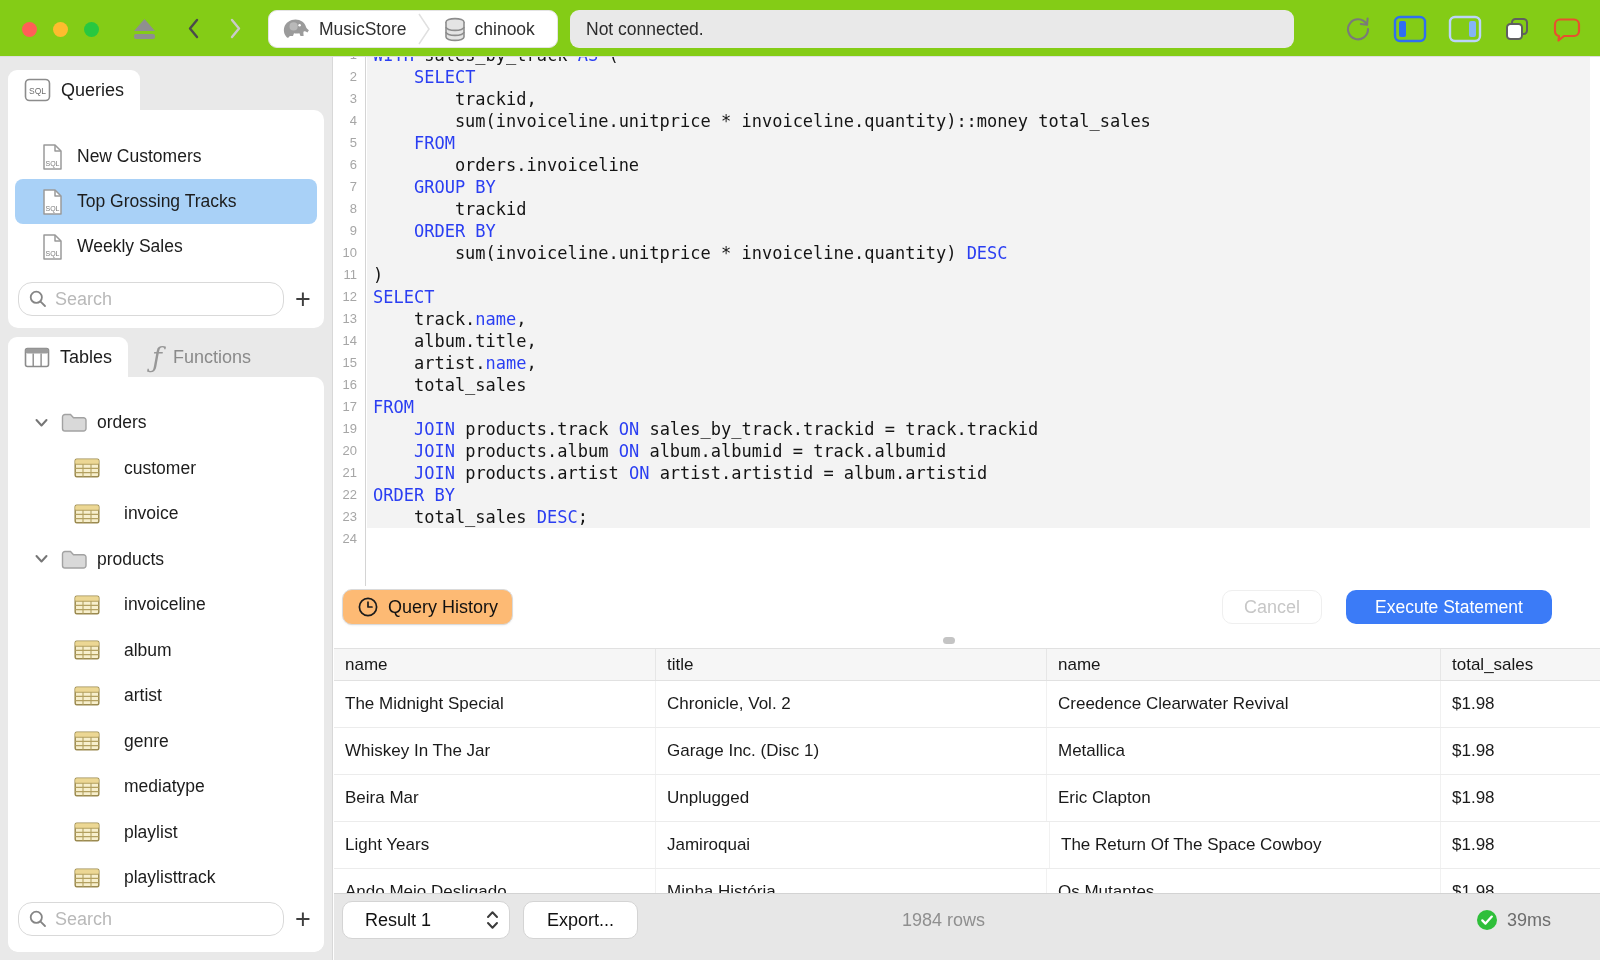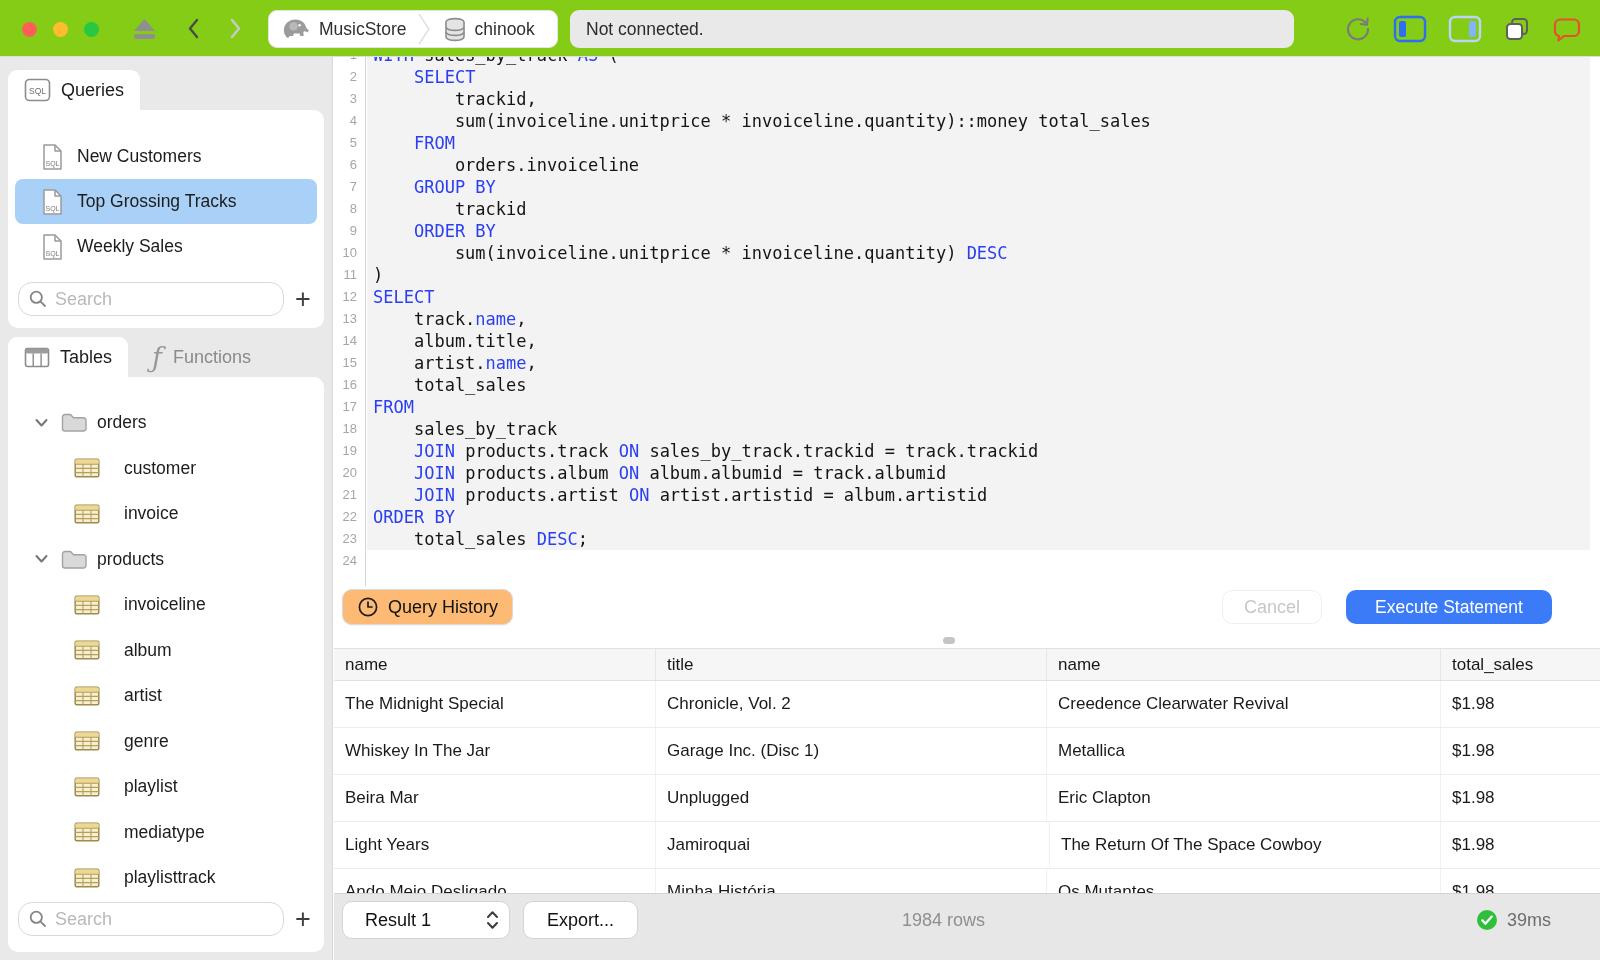--- a/index.html
+++ b/index.html
@@ -325,29 +325,29 @@
       <path d="M1.2 6.2 H24.8 M1.2 10.4 H24.8 M1.2 14.6 H24.8 M9 6.2 V18.8 M17 6.2 V18.8" stroke="#b3a060" stroke-width="1.1"></path>
     </svg>
     <span class="lab">genre</span>
   </div>
         <div class="tree-row tree-table">
     <svg width="26" height="20" viewBox="0 0 26 20">
       <rect x="1.2" y="1.2" width="23.6" height="17.6" rx="1.5" fill="#f7efcd" stroke="#9b8a50" stroke-width="1.5"></rect>
       <rect x="1.2" y="1.2" width="23.6" height="5" rx="1.5" fill="#ecd794"></rect>
       <path d="M1.2 6.2 H24.8 M1.2 10.4 H24.8 M1.2 14.6 H24.8 M9 6.2 V18.8 M17 6.2 V18.8" stroke="#b3a060" stroke-width="1.1"></path>
     </svg>
+    <span class="lab">mediatype</span>
+  </div>
+        <div class="tree-row tree-table">
+    <svg width="26" height="20" viewBox="0 0 26 20">
+      <rect x="1.2" y="1.2" width="23.6" height="17.6" rx="1.5" fill="#f7efcd" stroke="#9b8a50" stroke-width="1.5"></rect>
+      <rect x="1.2" y="1.2" width="23.6" height="5" rx="1.5" fill="#ecd794"></rect>
+      <path d="M1.2 6.2 H24.8 M1.2 10.4 H24.8 M1.2 14.6 H24.8 M9 6.2 V18.8 M17 6.2 V18.8" stroke="#b3a060" stroke-width="1.1"></path>
+    </svg>
     <span class="lab">playlist</span>
-  </div>
-        <div class="tree-row tree-table">
-    <svg width="26" height="20" viewBox="0 0 26 20">
-      <rect x="1.2" y="1.2" width="23.6" height="17.6" rx="1.5" fill="#f7efcd" stroke="#9b8a50" stroke-width="1.5"></rect>
-      <rect x="1.2" y="1.2" width="23.6" height="5" rx="1.5" fill="#ecd794"></rect>
-      <path d="M1.2 6.2 H24.8 M1.2 10.4 H24.8 M1.2 14.6 H24.8 M9 6.2 V18.8 M17 6.2 V18.8" stroke="#b3a060" stroke-width="1.1"></path>
-    </svg>
-    <span class="lab">mediatype</span>
   </div>
         <div class="tree-row tree-table">
     <svg width="26" height="20" viewBox="0 0 26 20">
       <rect x="1.2" y="1.2" width="23.6" height="17.6" rx="1.5" fill="#f7efcd" stroke="#9b8a50" stroke-width="1.5"></rect>
       <rect x="1.2" y="1.2" width="23.6" height="5" rx="1.5" fill="#ecd794"></rect>
       <path d="M1.2 6.2 H24.8 M1.2 10.4 H24.8 M1.2 14.6 H24.8 M9 6.2 V18.8 M17 6.2 V18.8" stroke="#b3a060" stroke-width="1.1"></path>
     </svg>
     <span class="lab">playlisttrack</span>
   </div>
       </div>
@@ -430,24 +430,20 @@
     <span class="gutter">15</span>
     <span class="codecell"><span>    artist.</span><span class="kw">name</span><span>,</span></span>
   </div>
         <div class="code-row hl">
     <span class="gutter">16</span>
     <span class="codecell"><span>    total_sales</span></span>
   </div>
         <div class="code-row hl">
     <span class="gutter">17</span>
     <span class="codecell"><span class="kw">FROM</span></span>
-  </div>
-        <div class="code-row hl">
-    <span class="gutter">18</span>
-    <span class="codecell"><span>    sales_by_track</span></span>
   </div>
         <div class="code-row hl">
     <span class="gutter">19</span>
     <span class="codecell"><span>    </span><span class="kw">JOIN</span><span> products.track </span><span class="kw">ON</span><span> sales_by_track.trackid = track.trackid</span></span>
   </div>
         <div class="code-row hl">
     <span class="gutter">20</span>
     <span class="codecell"><span>    </span><span class="kw">JOIN</span><span> products.album </span><span class="kw">ON</span><span> album.albumid = track.albumid</span></span>
   </div>
         <div class="code-row hl">

